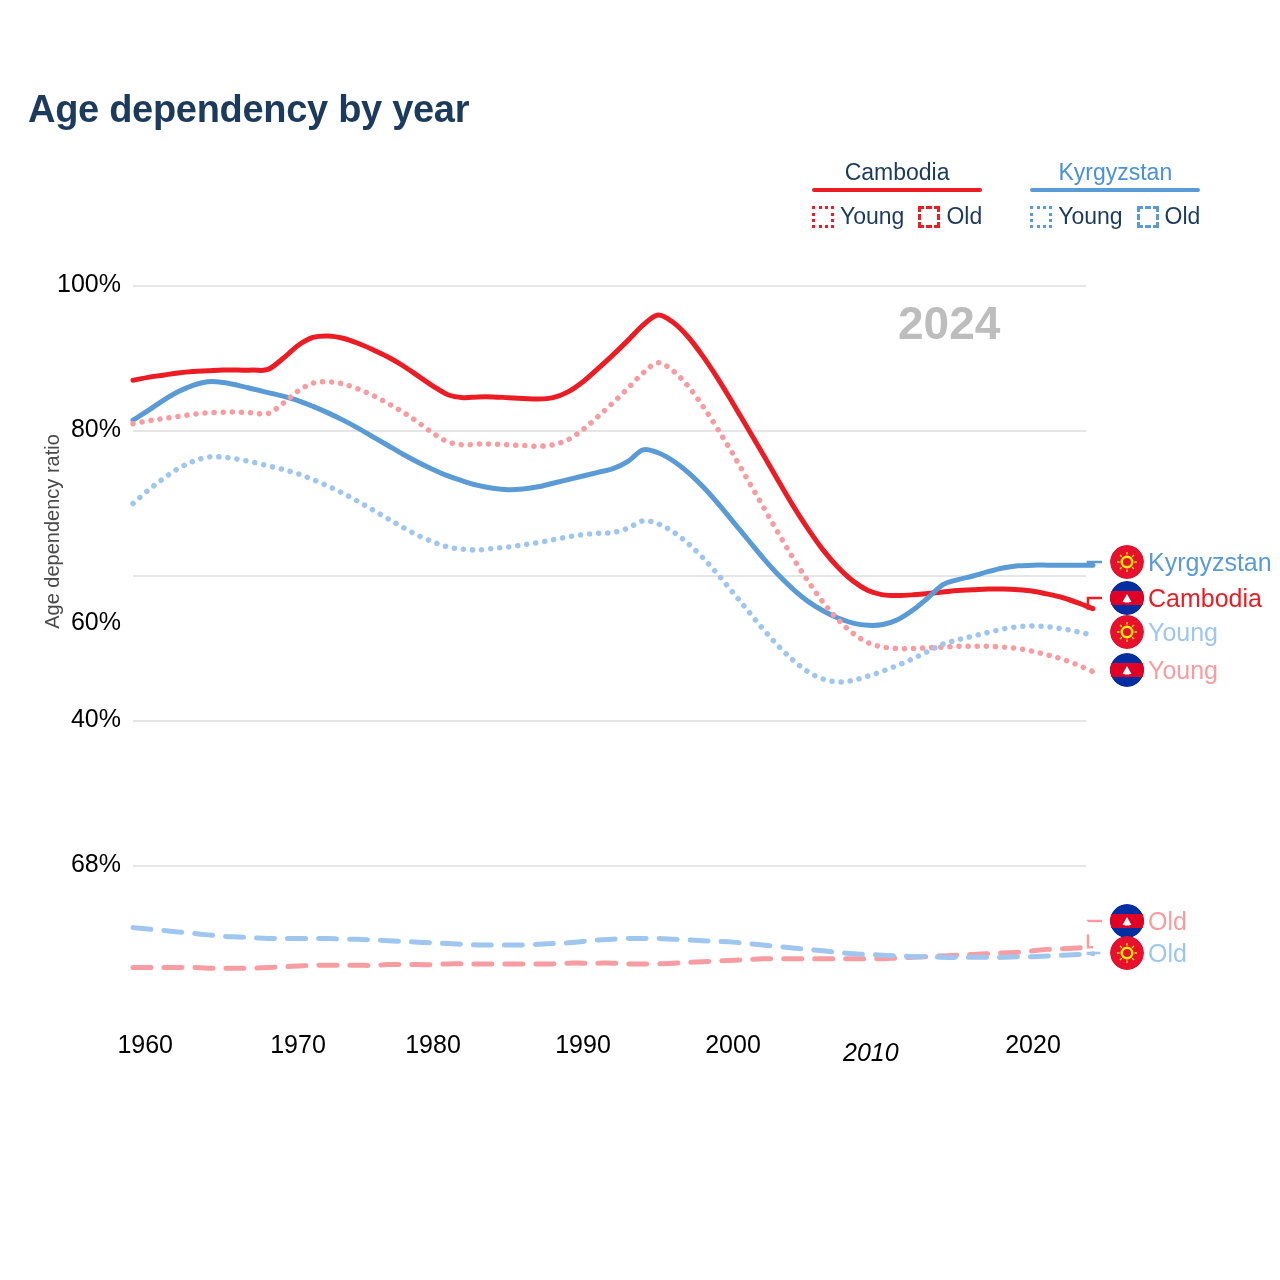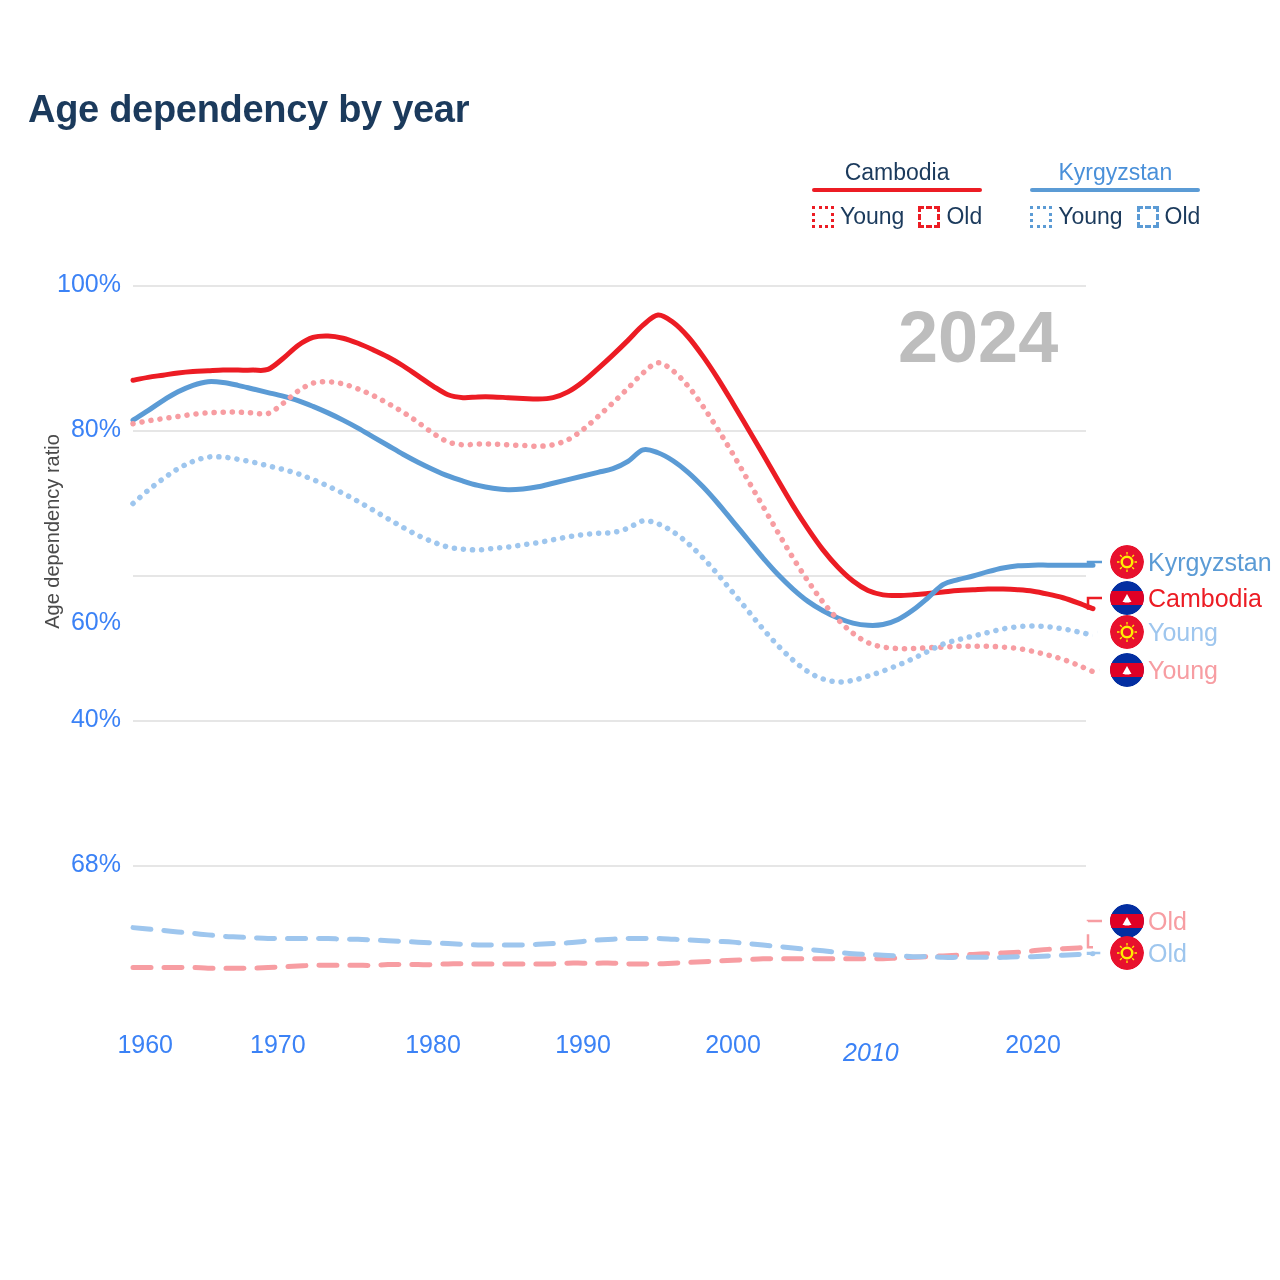--- a/index.html
+++ b/index.html
@@ -79,40 +79,40 @@
   .swatch.dashed-kg { border: 3px dashed #5b9bd5; }
   .legend-label {
     font-size: 23px;
     color: #1b3a5c;
   }
   
   .watermark {
     position: absolute;
     left: 898px;
     top: 296px;
-    font-size: 72px;
+    font-size: 46px;
     font-weight: bold;
     color: #bdbdbd;
     letter-spacing: 0px;
   }
   
   .ylabel {
     position: absolute;
     left: -58px;
     top: 520px;
     width: 220px;
     text-align: center;
     transform: rotate(-90deg);
     font-size: 20px;
     color: #4a4a4a;
   }
   .tick-text {
     position: absolute;
     font-size: 25px;
-    color: #3b82f6;
+    color: #000000;
     white-space: nowrap;
   }
   .ytick { text-align: right; }
   
   .endlabel {
     position: absolute;
     display: flex;
     align-items: center;
     gap: 4px;
     white-space: nowrap;
@@ -199,21 +199,21 @@
       <path d="M1093,953.7 L1088,953.7 L1088,953 L1102,953" fill="none" stroke="#9ec6ee" stroke-width="2.5" stroke-dasharray="18,13"></path>
     </svg>
 
   <div id="overlay">
       <div class="tick-text ytick" style="left: 0px; width: 121px; top: 269px;">100%</div>
       <div class="tick-text ytick" style="left: 0px; width: 121px; top: 414px;">80%</div>
       <div class="tick-text ytick" style="left: 0px; width: 121px; top: 559px; margin-top: 48px;">60%</div>
       <div class="tick-text ytick" style="left: 0px; width: 121px; top: 704px;">40%</div>
       <div class="tick-text ytick" style="left: 0px; width: 121px; top: 849px;">68%</div>
       <div class="tick-text" style="left: 93px; width: 80px; text-align: right; top: 1030px;">1960</div>
-      <div class="tick-text" style="left: 250px; width: 80px; top: 1030px;">1970</div>
+      <div class="tick-text" style="left: 258px; width: 80px; text-align: center; top: 1030px;">1970</div>
       <div class="tick-text" style="left: 393px; width: 80px; text-align: center; top: 1030px;">1980</div>
       <div class="tick-text" style="left: 543px; width: 80px; text-align: center; top: 1030px;">1990</div>
       <div class="tick-text" style="left: 693px; width: 80px; text-align: center; top: 1030px;">2000</div>
       <div class="tick-text" style="left: 843px; width: 80px; text-align: left; top: 1038px; font-style: italic;">2010</div>
       <div class="tick-text" style="left: 993px; width: 80px; text-align: center; top: 1030px;">2020</div>
       <div class="endlabel" style="left: 1110px; top: 545px;">
         <span class="flag"><svg width="34" height="34" viewBox="0 0 34 34">
             <circle cx="17" cy="17" r="17" fill="#e8112d"></circle>
             <circle cx="17" cy="17" r="6.5" fill="#ffef00"></circle>
             <circle cx="17" cy="17" r="4" fill="#e8112d"></circle>

